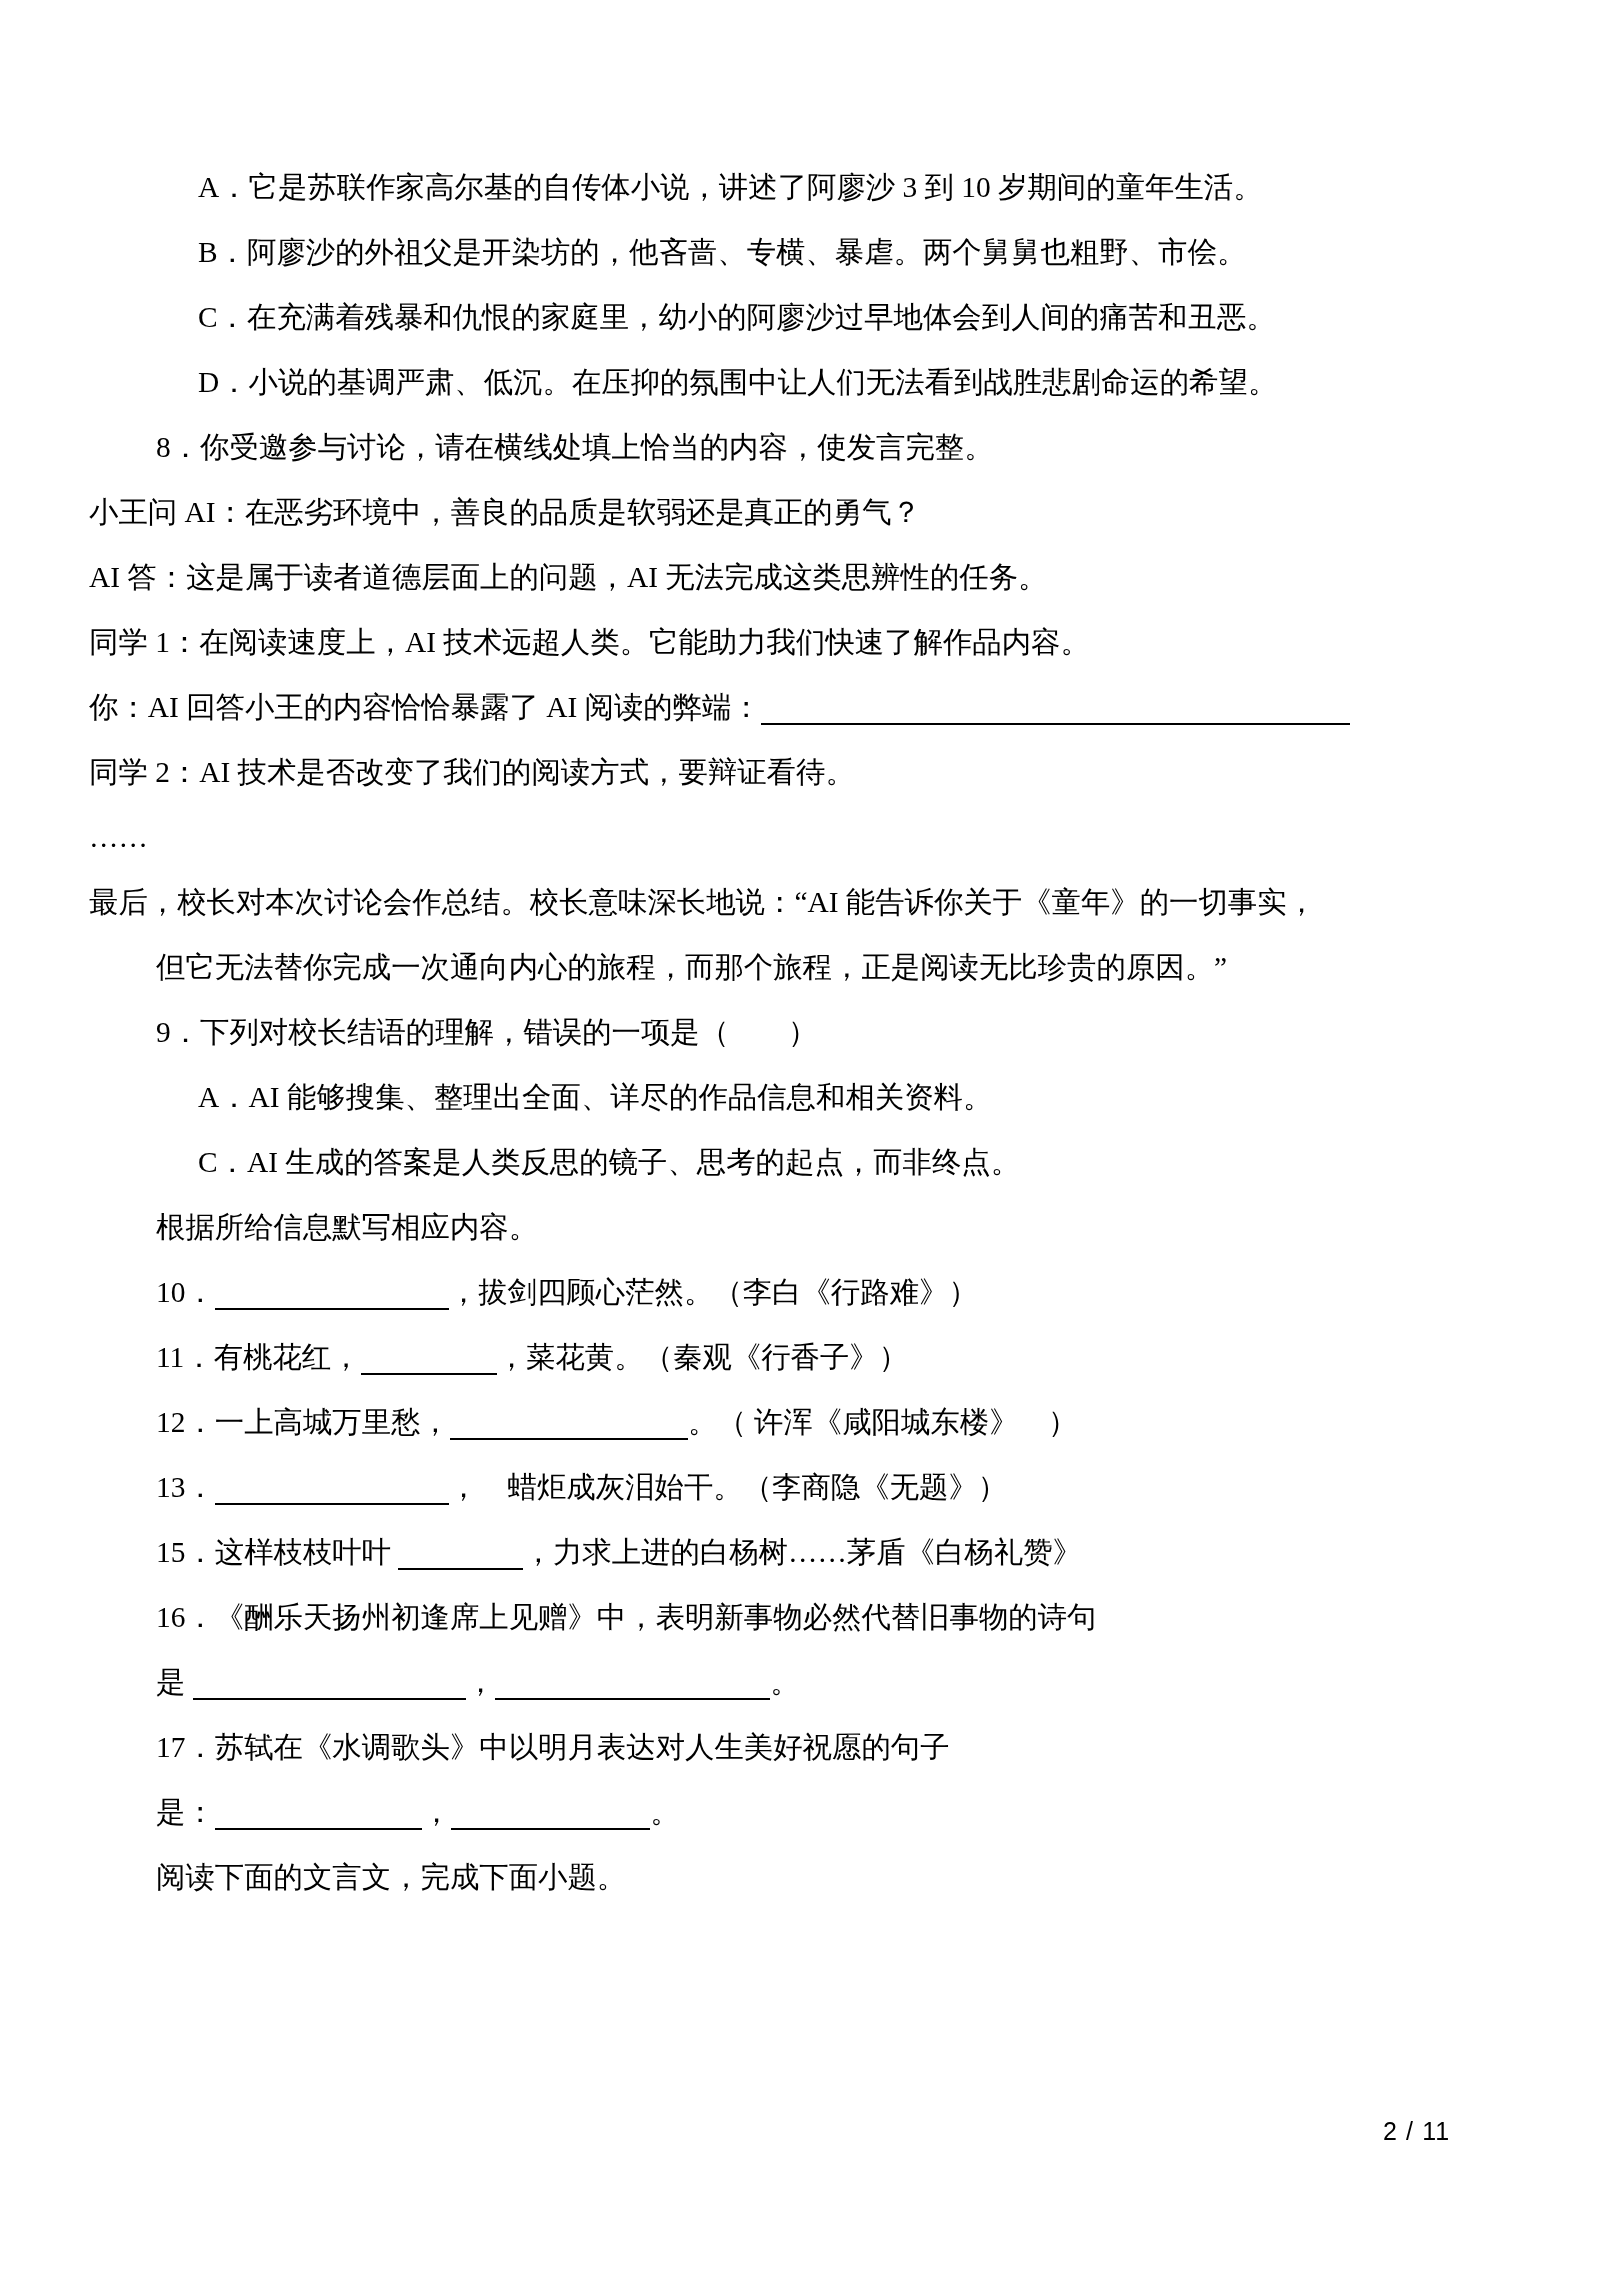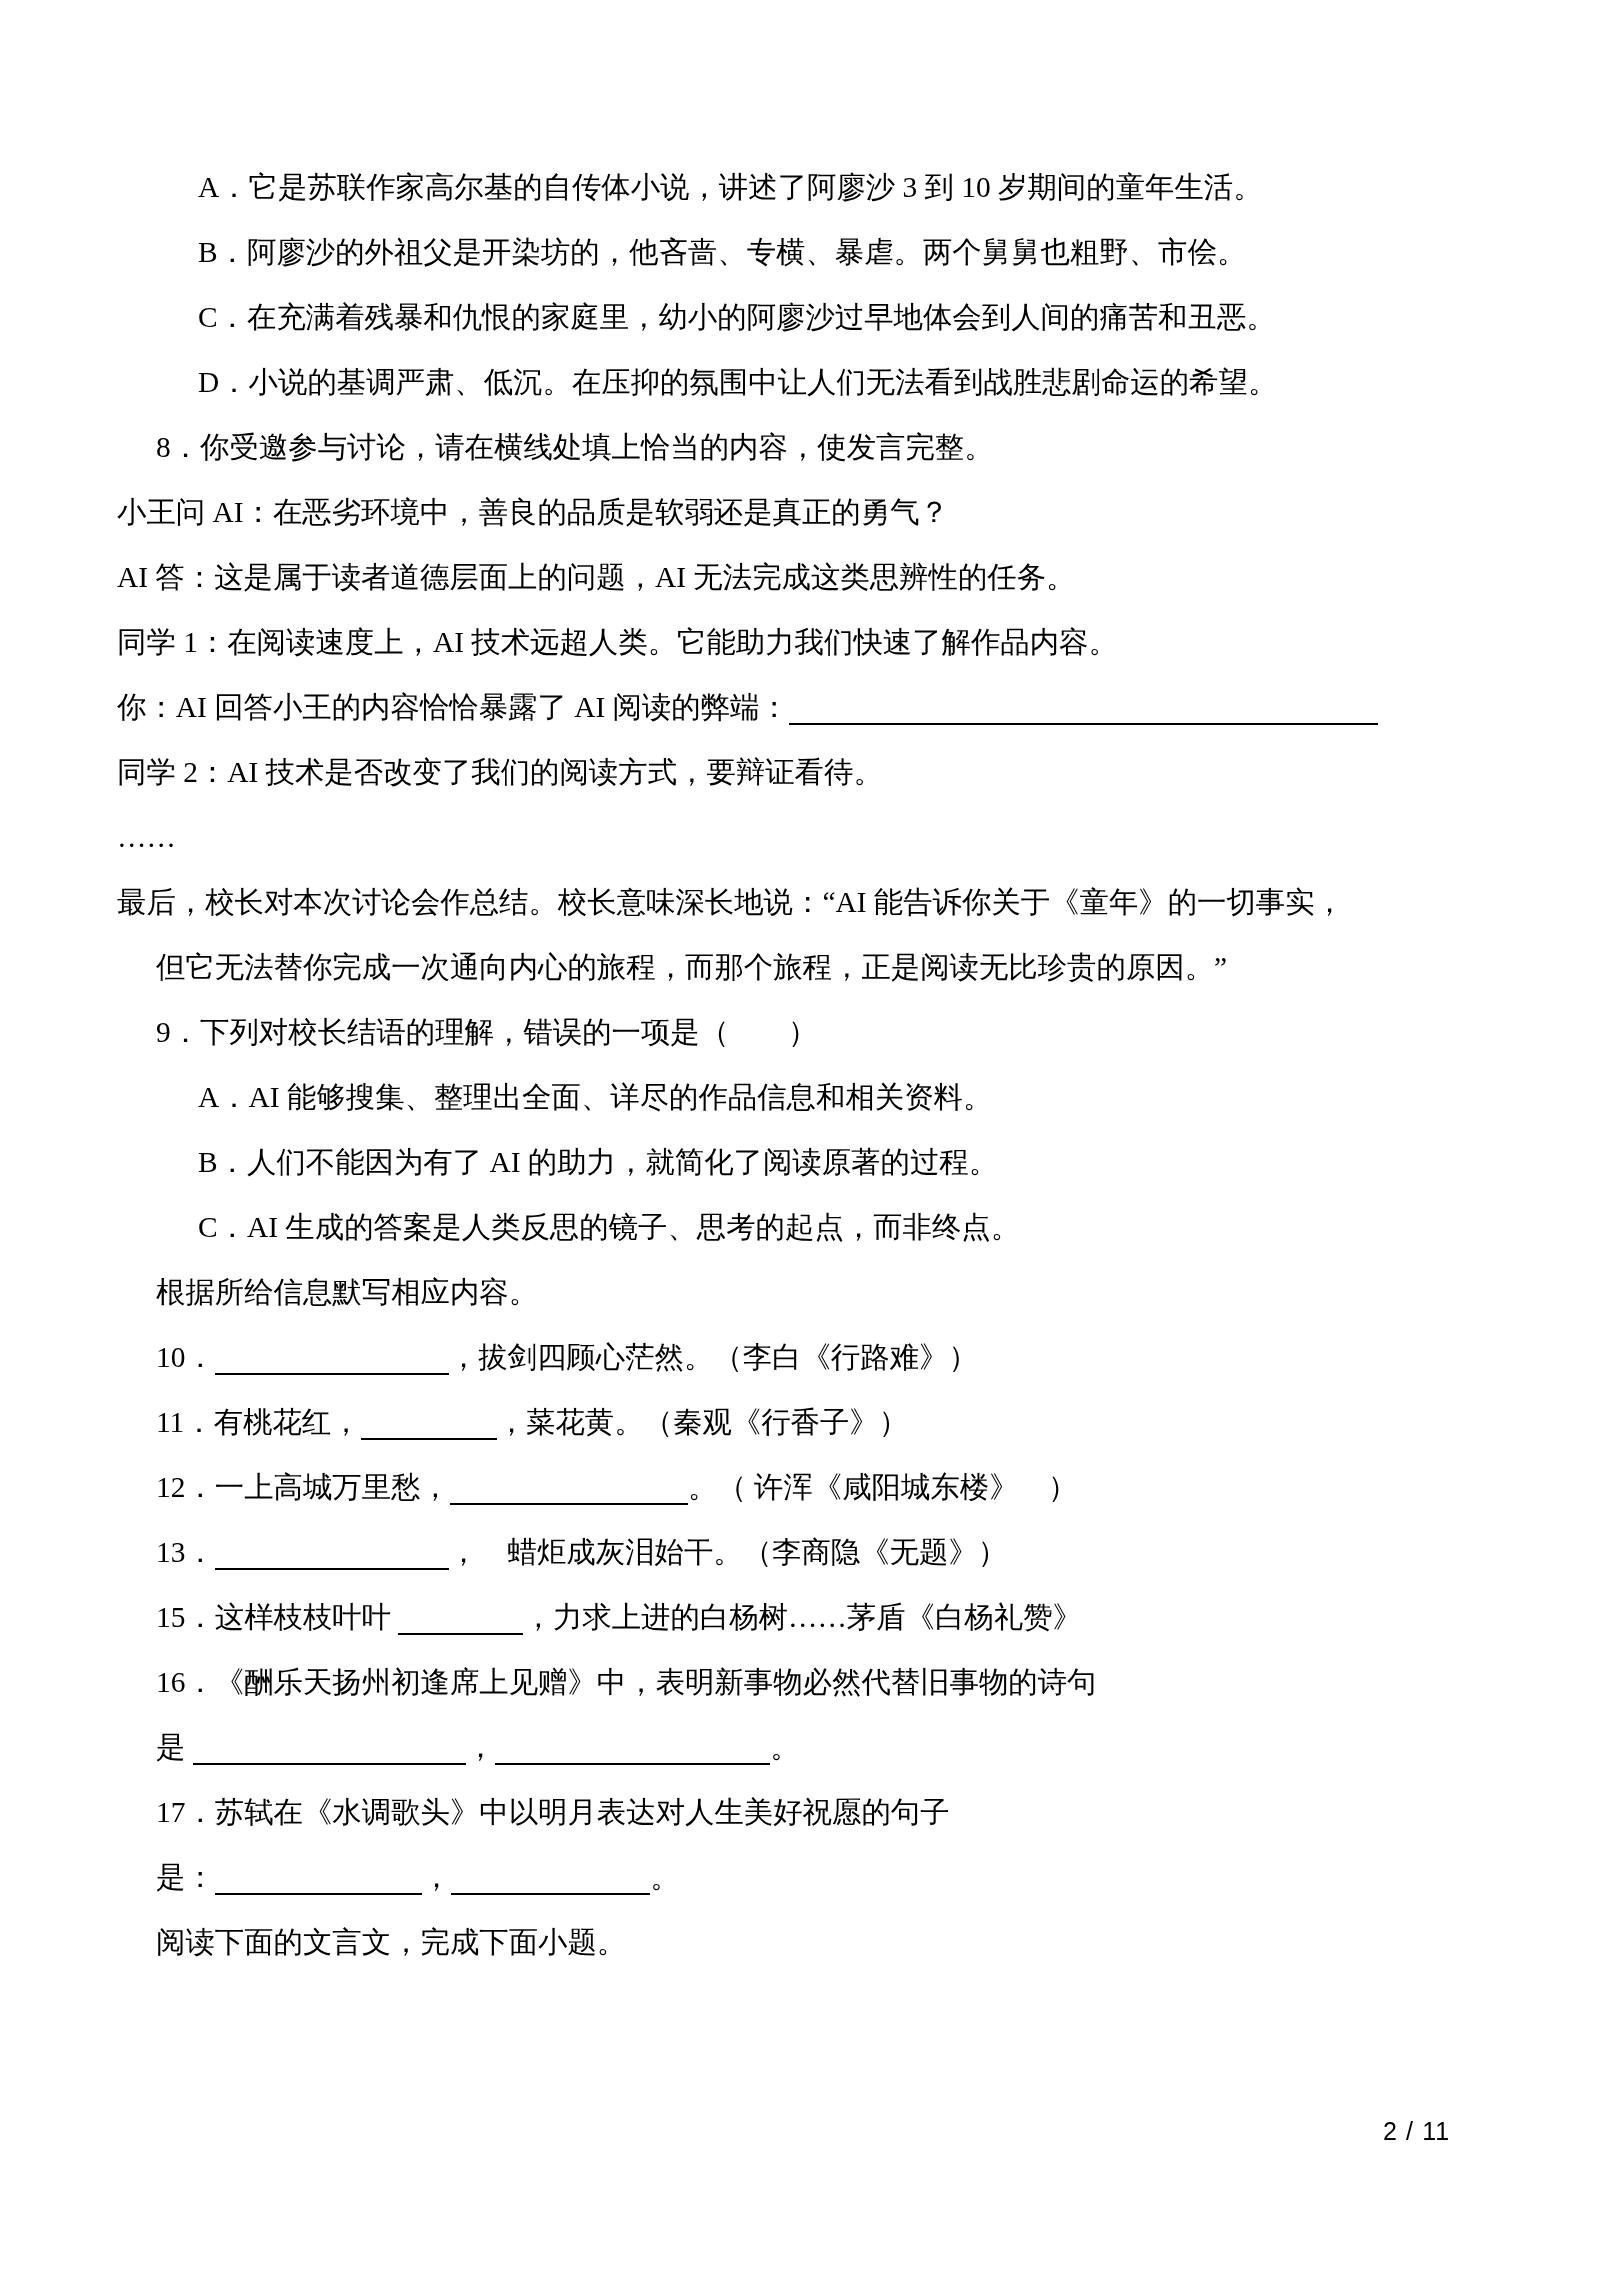--- a/index.html
+++ b/index.html
@@ -20,21 +20,21 @@
   }
   .line {
     font-size: 29.4px;
     line-height: 65px;
     height: 65px;
     white-space: pre;
     color: #000;
   }
   .indent-margin { margin-left: 156px; }
   .indent-option { margin-left: 198px; }
-  .indent-para   { margin-left: 117px; }
+  .indent-para   { margin-left: 89px; }
   .blank {
     display: inline-block;
     height: 0;
     border-bottom: 2.7px solid #000;
     vertical-align: -7.6px;
   }
   #pagenum {
     position: absolute;
     top: 2117px;
     left: 1383px;
@@ -58,21 +58,20 @@
       <div class="line indent-para"><span>小王问 AI：在恶劣环境中，善良的品质是软弱还是真正的勇气？</span></div>
       <div class="line indent-para"><span>AI 答：这是属于读者道德层面上的问题，AI 无法完成这类思辨性的任务。</span></div>
       <div class="line indent-para"><span>同学 1：在阅读速度上，AI 技术远超人类。它能助力我们快速了解作品内容。</span></div>
       <div class="line indent-para"><span>你：AI 回答小王的内容恰恰暴露了 AI 阅读的弊端：</span><span class="blank" style="width: 589px;"></span></div>
       <div class="line indent-para"><span>同学 2：AI 技术是否改变了我们的阅读方式，要辩证看待。</span></div>
       <div class="line indent-para"><span>……</span></div>
       <div class="line indent-para"><span>最后，校长对本次讨论会作总结。校长意味深长地说：“AI 能告诉你关于《童年》的一切事实，</span></div>
       <div class="line indent-margin"><span>但它无法替你完成一次通向内心的旅程，而那个旅程，正是阅读无比珍贵的原因。”</span></div>
       <div class="line indent-margin"><span>9．下列对校长结语的理解，错误的一项是（　　）</span></div>
       <div class="line indent-option"><span>A．AI 能够搜集、整理出全面、详尽的作品信息和相关资料。</span></div>
-      <div class="line indent-option"><span>B．人们不能因为有了 AI 的助力，就简化了阅读原著的过程。</span></div>
       <div class="line indent-option"><span>C．AI 生成的答案是人类反思的镜子、思考的起点，而非终点。</span></div>
       <div class="line indent-margin"><span>根据所给信息默写相应内容。</span></div>
       <div class="line indent-margin"><span>10．</span><span class="blank" style="width: 234px;"></span><span>，拔剑四顾心茫然。（李白《行路难》）</span></div>
       <div class="line indent-margin"><span>11．有桃花红，</span><span class="blank" style="width: 136px;"></span><span>，菜花黄。（秦观《行香子》）</span></div>
       <div class="line indent-margin"><span>12．一上高城万里愁，</span><span class="blank" style="width: 238px;"></span><span>。（ 许浑《咸阳城东楼》　）</span></div>
       <div class="line indent-margin"><span>13．</span><span class="blank" style="width: 234px;"></span><span>，　蜡炬成灰泪始干。（李商隐《无题》）</span></div>
       <div class="line indent-margin"><span>15．这样枝枝叶叶 </span><span class="blank" style="width: 125px;"></span><span>，力求上进的白杨树……茅盾《白杨礼赞》</span></div>
       <div class="line indent-margin"><span>16．《酬乐天扬州初逢席上见赠》中，表明新事物必然代替旧事物的诗句</span></div>
       <div class="line indent-margin"><span>是 </span><span class="blank" style="width: 273px;"></span><span>，</span><span class="blank" style="width: 275px;"></span><span>。</span></div>
       <div class="line indent-margin"><span>17．苏轼在《水调歌头》中以明月表达对人生美好祝愿的句子</span></div>

